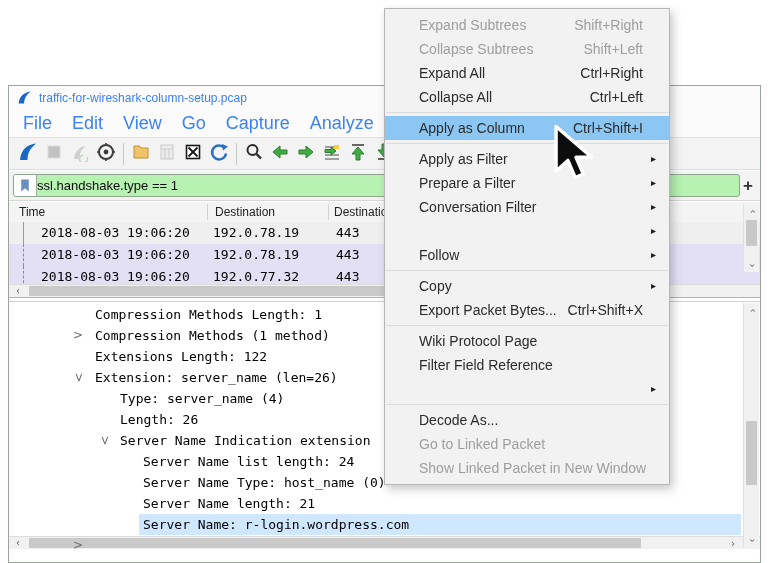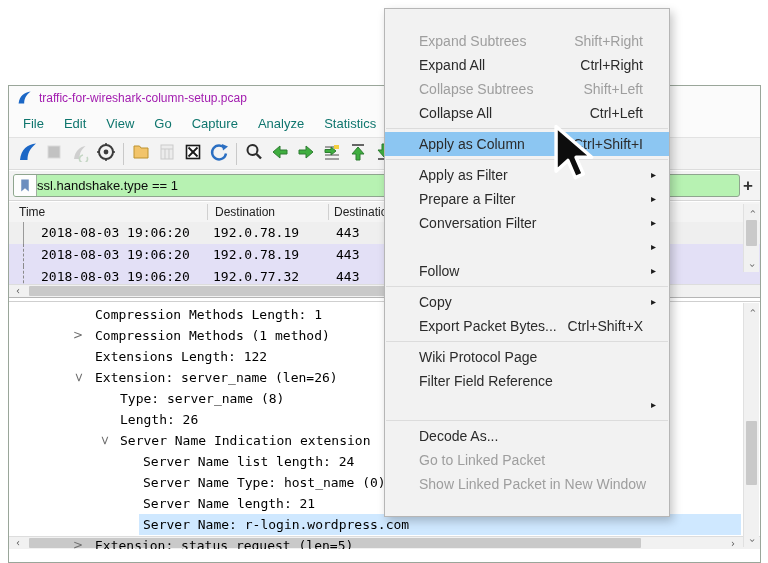--- a/index.html
+++ b/index.html
@@ -4,24 +4,24 @@
 <style>
   html,body{margin:0;padding:0;background:#fff;}
   #stage{position:relative;width:768px;height:563px;background:#fff;overflow:hidden;
          font-family:"Liberation Sans",sans-serif;color:#1a1a1a;}
   
   #app-window{position:absolute;left:8px;top:85px;width:753px;height:478px;
               background:#fff;border:1px solid #9aa69a;box-sizing:border-box;z-index:1;overflow:hidden;}
   #titlebar{position:absolute;left:0;top:0;width:100%;height:24px;background:#fbfbfb;
             display:flex;align-items:center;padding-left:8px;box-sizing:border-box;}
   #titlebar .t-icon{width:16px;height:16px;margin-right:6px;}
-  #title-text{font-size:12px;color:#a21caf;}
+  #title-text{font-size:12px;color:#3b82f6;}
   #menubar{position:absolute;left:0;top:24px;width:100%;height:27px;background:#fbfbfb;
            display:flex;align-items:center;padding-left:4px;box-sizing:border-box;}
-  .mb-item{font-size:13px;padding:3px 10px;color:#0f766e;}
+  .mb-item{font-size:18px;padding:3px 10px;color:#3b82f6;}
   #toolbar{position:absolute;left:0;top:51px;width:100%;height:33px;background:#f3f3f3;
            border-top:1px solid #e2e2e2;border-bottom:1px solid #dcdcdc;
            display:flex;align-items:center;padding-left:6px;box-sizing:border-box;}
   .tb-btn{width:26px;height:26px;display:flex;align-items:center;justify-content:center;}
   .tb-btn svg{width:20px;height:20px;}
   .tb-sep{width:1px;height:22px;background:#c9c9c9;margin:0 4px;}
   
   #filterbar{position:absolute;left:0;top:85px;width:100%;height:30px;background:#f3f3f3;
              border-bottom:1px solid #d6d6d6;box-sizing:border-box;}
   #filter-input{position:absolute;left:4px;top:3px;width:727px;height:23px;
@@ -72,21 +72,21 @@
   .pd-chev{position:absolute;top:0;color:#6d6d6d;font-size:12px;z-index:1;}
   .pd-text{position:absolute;top:0;z-index:1;}
   .lv2 .pd-chev{left:64px;} .lv2 .pd-text{left:86px;}
   .lv3 .pd-chev{left:90px;} .lv3 .pd-text{left:111px;}
   .lv4 .pd-text{left:134px;}
   .pd-exp{display:inline-block;transform:rotate(90deg);}
   #pd-hscroll{bottom:2px;}
   
   #context-menu{position:absolute;left:384px;top:8px;width:286px;background:var(--menu-bg,#f2f2f2);
                 border:1px solid #b6b6b6;box-shadow:3px 4px 9px rgba(0,0,0,.22);
-                padding:20px 0;box-sizing:border-box;z-index:10;}
+                padding:4px 0;box-sizing:border-box;z-index:10;}
   .mi{position:relative;height:24px;display:flex;align-items:center;
       padding:0 26px 0 34px;font-size:14px;color:#2b2b2b;}
   .mi .mi-label{white-space:nowrap;}
   .mi .mi-shortcut{margin-left:auto;white-space:nowrap;}
   .mi .mi-arrow{position:absolute;right:13px;top:6px;font-size:10px;color:#1c1c1c;}
   .mi.hl{background:var(--menu-hl,#8cc6f2);text-align:right;}
   .mi.dis{color:#9e9e9e;}
   .msep{height:1px;background:#dcdcdc;margin:3px 1px;}
   
   #cursor{position:absolute;left:552px;top:124px;width:50px;height:64px;z-index:20;pointer-events:none;}
@@ -271,28 +271,28 @@
           <span class="chev-glyph" style="transform:rotate(90deg)">›</span>
         </span>
     </div>
 
     <div id="packet-detail">
       <div id="pd-lines" style="position:absolute;left:0;top:2px;width:100%;">
           <div class="pd-line lv2"><span class="pd-text">Compression Methods Length: 1</span></div>
           <div class="pd-line lv2"><span class="pd-chev"><span class="chev-glyph">&gt;</span></span><span class="pd-text">Compression Methods (1 method)</span></div>
           <div class="pd-line lv2"><span class="pd-text">Extensions Length: 122</span></div>
           <div class="pd-line lv2"><span class="pd-chev"><span class="chev-glyph pd-exp">&gt;</span></span><span class="pd-text">Extension: server_name (len=26)</span></div>
-          <div class="pd-line lv3"><span class="pd-text">Type: server_name (8)</span></div>
+          <div class="pd-line lv3"><span class="pd-text">Type: server_name (4)</span></div>
           <div class="pd-line lv3"><span class="pd-text">Length: 26</span></div>
           <div class="pd-line lv3"><span class="pd-chev"><span class="chev-glyph pd-exp">&gt;</span></span><span class="pd-text">Server Name Indication extension</span></div>
           <div class="pd-line lv4"><span class="pd-text">Server Name list length: 24</span></div>
           <div class="pd-line lv4"><span class="pd-text">Server Name Type: host_name (0)</span></div>
           <div class="pd-line lv4"><span class="pd-text">Server Name length: 21</span></div>
           <div class="pd-line lv4"><span class="pd-hl"></span><span class="pd-text">Server Name: r-login.wordpress.com</span></div>
-          <div class="pd-line lv2"><span class="pd-chev"><span class="chev-glyph">&gt;</span></span><span class="pd-text">Extension: status_request (len=5)</span></div>
+          <div class="pd-line lv2"><span class="pd-chev"><span class="chev-glyph">&gt;</span></span></div>
         </div>
       <div id="pd-hscroll" class="hscroll" style="bottom:0;">
         <span class="hs-arrow" style="left:2px">
             <span class="chev-glyph" style="transform:rotate(180deg)">›</span>
           </span>
         <span class="hs-thumb" style="left:20px;width:612px"></span>
         <span class="hs-arrow" style="right:20px">
             <span class="chev-glyph">›</span>
           </span>
       </div>
@@ -307,27 +307,27 @@
         </span>
     </div>
 
   </div>
 
   <div id="context-menu">
       <div class="mi dis">
         <span class="mi-label">Expand Subtrees</span>
         <span class="mi-shortcut">Shift+Right</span>
       </div>
-      <div class="mi">
-        <span class="mi-label">Expand All</span>
-        <span class="mi-shortcut">Ctrl+Right</span>
-      </div>
       <div class="mi dis">
         <span class="mi-label">Collapse Subtrees</span>
         <span class="mi-shortcut">Shift+Left</span>
+      </div>
+      <div class="mi">
+        <span class="mi-label">Expand All</span>
+        <span class="mi-shortcut">Ctrl+Right</span>
       </div>
       <div class="mi">
         <span class="mi-label">Collapse All</span>
         <span class="mi-shortcut">Ctrl+Left</span>
       </div>
       <div class="msep"></div>
       <div class="mi hl">
         <span class="mi-label">Apply as Column</span>
         <span class="mi-shortcut">Ctrl+Shift+I</span>
       </div>

